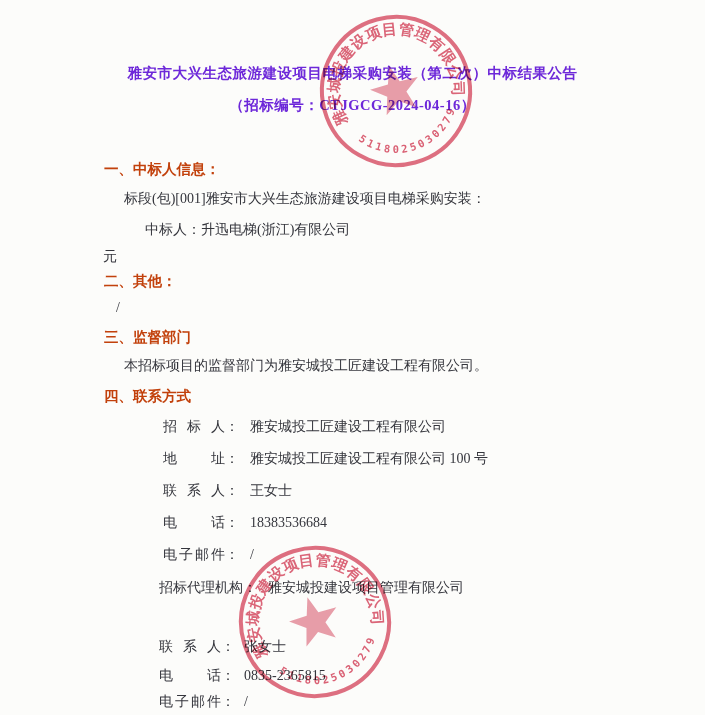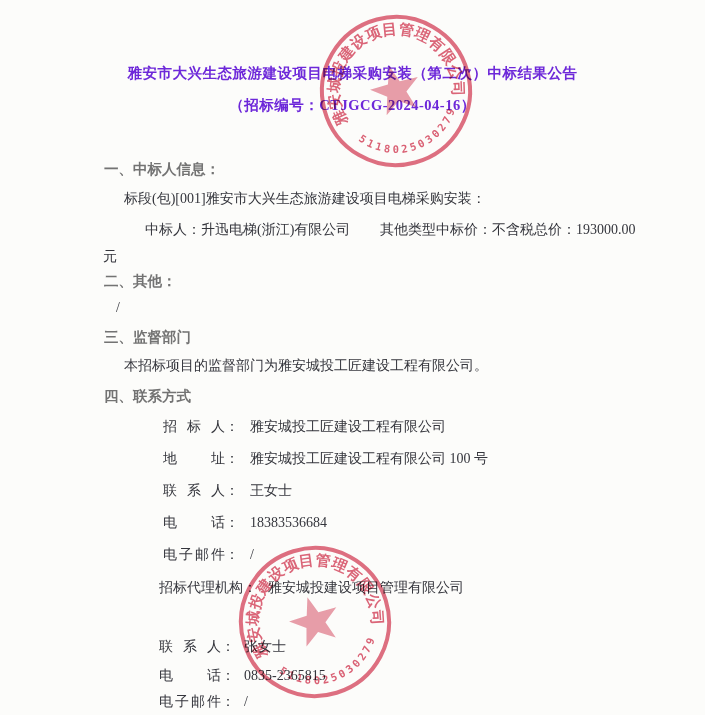--- a/index.html
+++ b/index.html
@@ -11,21 +11,21 @@
     color:#34353c;
     overflow:hidden;
   }
   .abs { position:absolute; white-space:nowrap; }
   .title {
     left:0; right:0; text-align:center;
     font-weight:bold; font-size:14.5px; color:#6d28d9;
     letter-spacing:0.5px;
   }
   .heading {
-    left:104px; font-weight:bold; font-size:14.5px; color:#737373;
+    left:104px; font-weight:bold; font-size:14.5px; color:#c2410c;
   }
   .t { font-size:14px; }
   .lbl {
     display:inline-block; width:62px;
     text-align:justify; text-align-last:justify;
     vertical-align:bottom;
     margin-left:39px;
   }
   .lbl.wide { width:auto; text-align-last:auto; }
   .val { margin-left:11px; }
@@ -50,21 +50,20 @@
 <body>
 
 <div class="page">
 
   <div class="abs title" style="top:64px">雅安市大兴生态旅游建设项目电梯采购安装（第二次）中标结果公告</div>
   <div class="abs title" style="top:96px">（招标编号：CTJGCG-2024-04-16）</div>
 
   <div class="abs heading" style="top:160px">一、中标人信息：</div>
   <div class="abs t" style="left:124px; top:190px">标段(包)[001]雅安市大兴生态旅游建设项目电梯采购安装：</div>
   <div class="abs t" style="left:145px; top:221px">中标人：升迅电梯(浙江)有限公司</div>
-  <div class="abs t" style="left:380px; top:221px">其他类型中标价：不含税总价：193000.00</div>
   <div class="abs t" style="left:103px; top:248px">元</div>
 
   <div class="abs heading" style="top:272px">二、其他：</div>
   <div class="abs t" style="left:116px; top:300px">/</div>
 
   <div class="abs heading" style="top:328px">三、监督部门</div>
   <div class="abs t" style="left:124px; top:357px">本招标项目的监督部门为雅安城投工匠建设工程有限公司。</div>
 
   <div class="abs heading" style="top:387px">四、联系方式</div>
 

